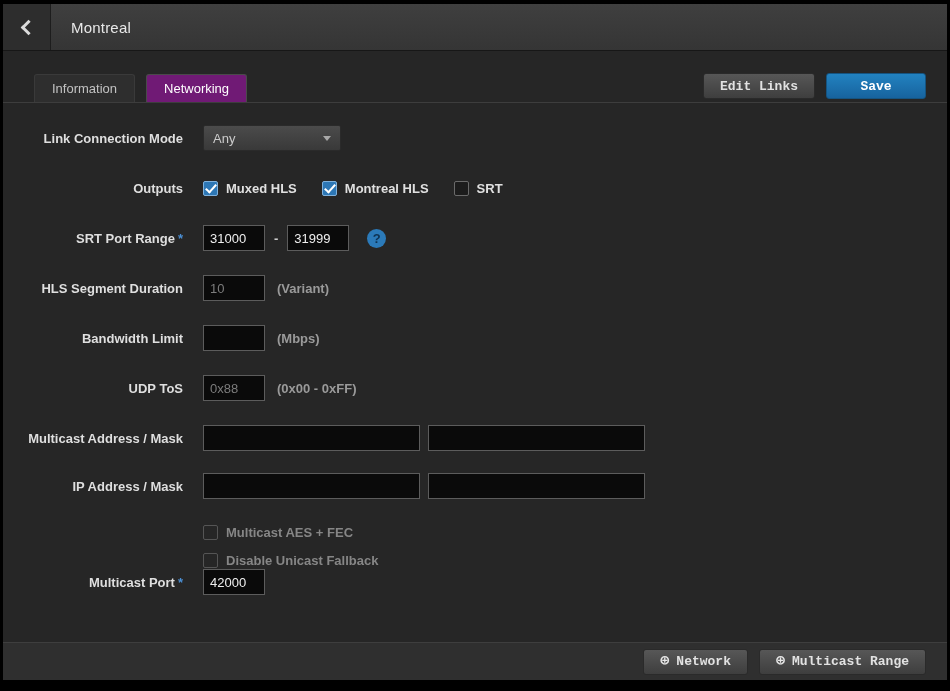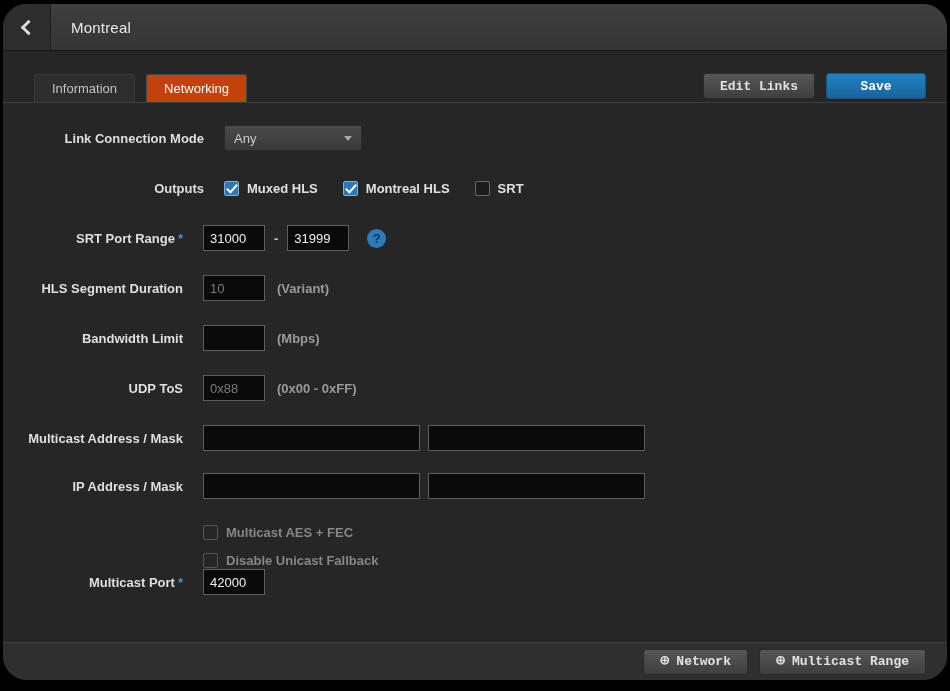--- a/index.html
+++ b/index.html
@@ -9,21 +9,20 @@
     background: #000;
     font-family: "Liberation Sans", "DejaVu Sans", sans-serif;
     overflow: hidden;
   }
   .frame {
     position: relative;
     margin: 4px 3px 0 3px;
     width: 944px; height: 676px;
     background: #262626;
     overflow: hidden;
-    border-radius: 24px;
   }
   
   .topbar {
     height: 47px;
     background: linear-gradient(#3f3f3f, #353535);
     border-bottom: 1px solid #171717;
     display: flex; align-items: center;
   }
   .back-btn {
     width: 48px; height: 100%;
@@ -56,21 +55,21 @@
     height: 28px; padding: 13px 17px;
     display: flex; align-items: center;
     font-size: 13px; color: #c2c2c2;
     background: #2e2e2e;
     border: 1px solid #3a3a3a; border-bottom: none;
     border-radius: 3px 3px 0 0;
     margin-right: 11px;
     cursor: pointer;
   }
   .tab.active {
-    background: #c2410c; color: #ffffff;
+    background: #701a75; color: #ffffff;
     border-color: #4a4a4a;
   }
   .top-actions { display: flex; gap: 11px; margin-bottom: 3px; }
   .btn {
     height: 26px; padding: 0 16px;
     font-family: Liberation Mono, monospace; font-size: 13px; font-weight: 600;
     border-radius: 3px; cursor: pointer;
     display: inline-flex; align-items: center; justify-content: center; gap: 7px;
   }
   .btn.gray {
@@ -83,21 +82,21 @@
     border: 1px solid #155481;
     color: #ffffff;
     min-width: 100px;
   }
   
   .form { padding-top: 22px; }
   .row {
     display: flex; align-items: center;
     margin-bottom: 24px; min-height: 26px;
   }
-  .row.mb28 { margin-bottom: 28px; padding-left: 21px; }
+  .row.mb28 { margin-bottom: 28px; }
   .row.mb22 { margin-bottom: 22px; }
   .row.mb10 { margin-bottom: 10px; min-height: 18px; }
   .row.mb16 { margin-bottom: 0; min-height: 18px; }
   .row-label {
     width: 180px; margin-right: 20px;
     text-align: right;
     font-size: 13px; font-weight: 700; color: #dfdfdf;
     flex-shrink: 0;
   }
   .req { color: #4b8fd4; margin-left: 3px; font-weight: 700; }

